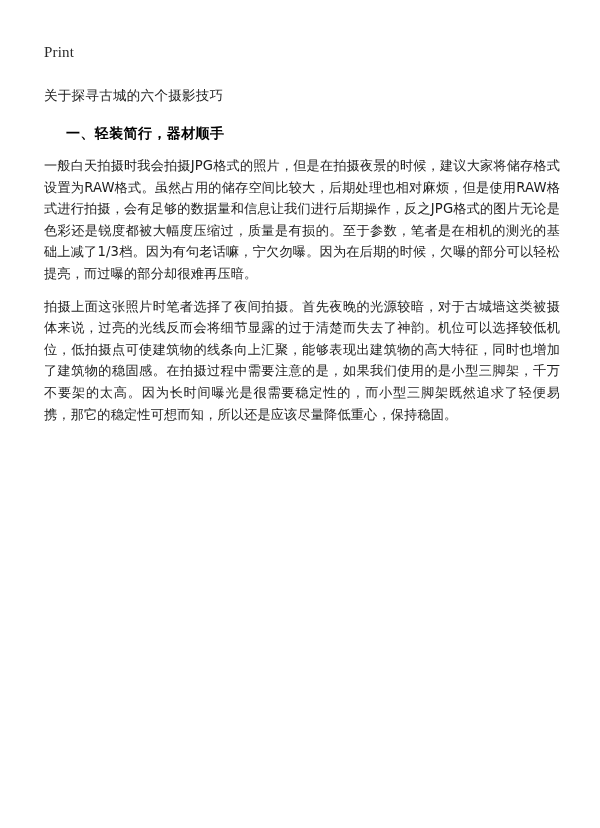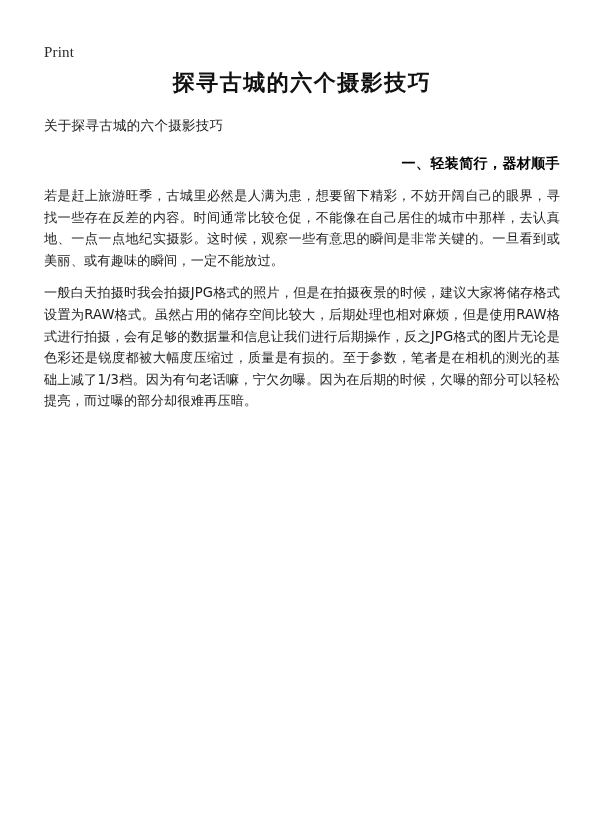--- a/index.html
+++ b/index.html
@@ -65,39 +65,37 @@
     text-justify: inter-ideograph;
     letter-spacing: 0.15px;
   }
   h2.section-heading {
     margin: 16px 0 0 0;
     font-size: 14px;
     font-weight: bold;
     line-height: 22px;
     color: #000;
     letter-spacing: 0.4px;
-    text-align: right;
   }
   h2.section-heading.indented {
     text-indent: 22px;
   }
 </style>
 </head>
 <body>
 
 <div class="page">
 
   <div class="print-label">Print</div>
 
   <div class="content">
 
-    <h1 class="doc-title">探寻古城的六个摄影技巧</h1>
 
     <div class="subtitle">关于探寻古城的六个摄影技巧</div>
 
     <div id="blocks-container">
         <h2 class="section-heading indented">一、轻装简行，器材顺手</h2>
-        <p class="body-text">若是赶上旅游旺季，古城里必然是人满为患，想要留下精彩，不妨开阔自己的眼界，寻找一些存在反差的内容。时间通常比较仓促，不能像在自己居住的城市中那样，去认真地、一点一点地纪实摄影。这时候，观察一些有意思的瞬间是非常关键的。一旦看到或美丽、或有趣味的瞬间，一定不能放过。</p>
         <p class="body-text">一般白天拍摄时我会拍摄JPG格式的照片，但是在拍摄夜景的时候，建议大家将储存格式设置为RAW格式。虽然占用的储存空间比较大，后期处理也相对麻烦，但是使用RAW格式进行拍摄，会有足够的数据量和信息让我们进行后期操作，反之JPG格式的图片无论是色彩还是锐度都被大幅度压缩过，质量是有损的。至于参数，笔者是在相机的测光的基础上减了1/3档。因为有句老话嘛，宁欠勿曝。因为在后期的时候，欠曝的部分可以轻松提亮，而过曝的部分却很难再压暗。</p>
+        <p class="body-text">拍摄上面这张照片时笔者选择了夜间拍摄。首先夜晚的光源较暗，对于古城墙这类被摄体来说，过亮的光线反而会将细节显露的过于清楚而失去了神韵。机位可以选择较低机位，低拍摄点可使建筑物的线条向上汇聚，能够表现出建筑物的高大特征，同时也增加了建筑物的稳固感。在拍摄过程中需要注意的是，如果我们使用的是小型三脚架，千万不要架的太高。因为长时间曝光是很需要稳定性的，而小型三脚架既然追求了轻便易携，那它的稳定性可想而知，所以还是应该尽量降低重心，保持稳固。</p>
       </div>
 
   </div>
 </div>
 
 </body></html>

